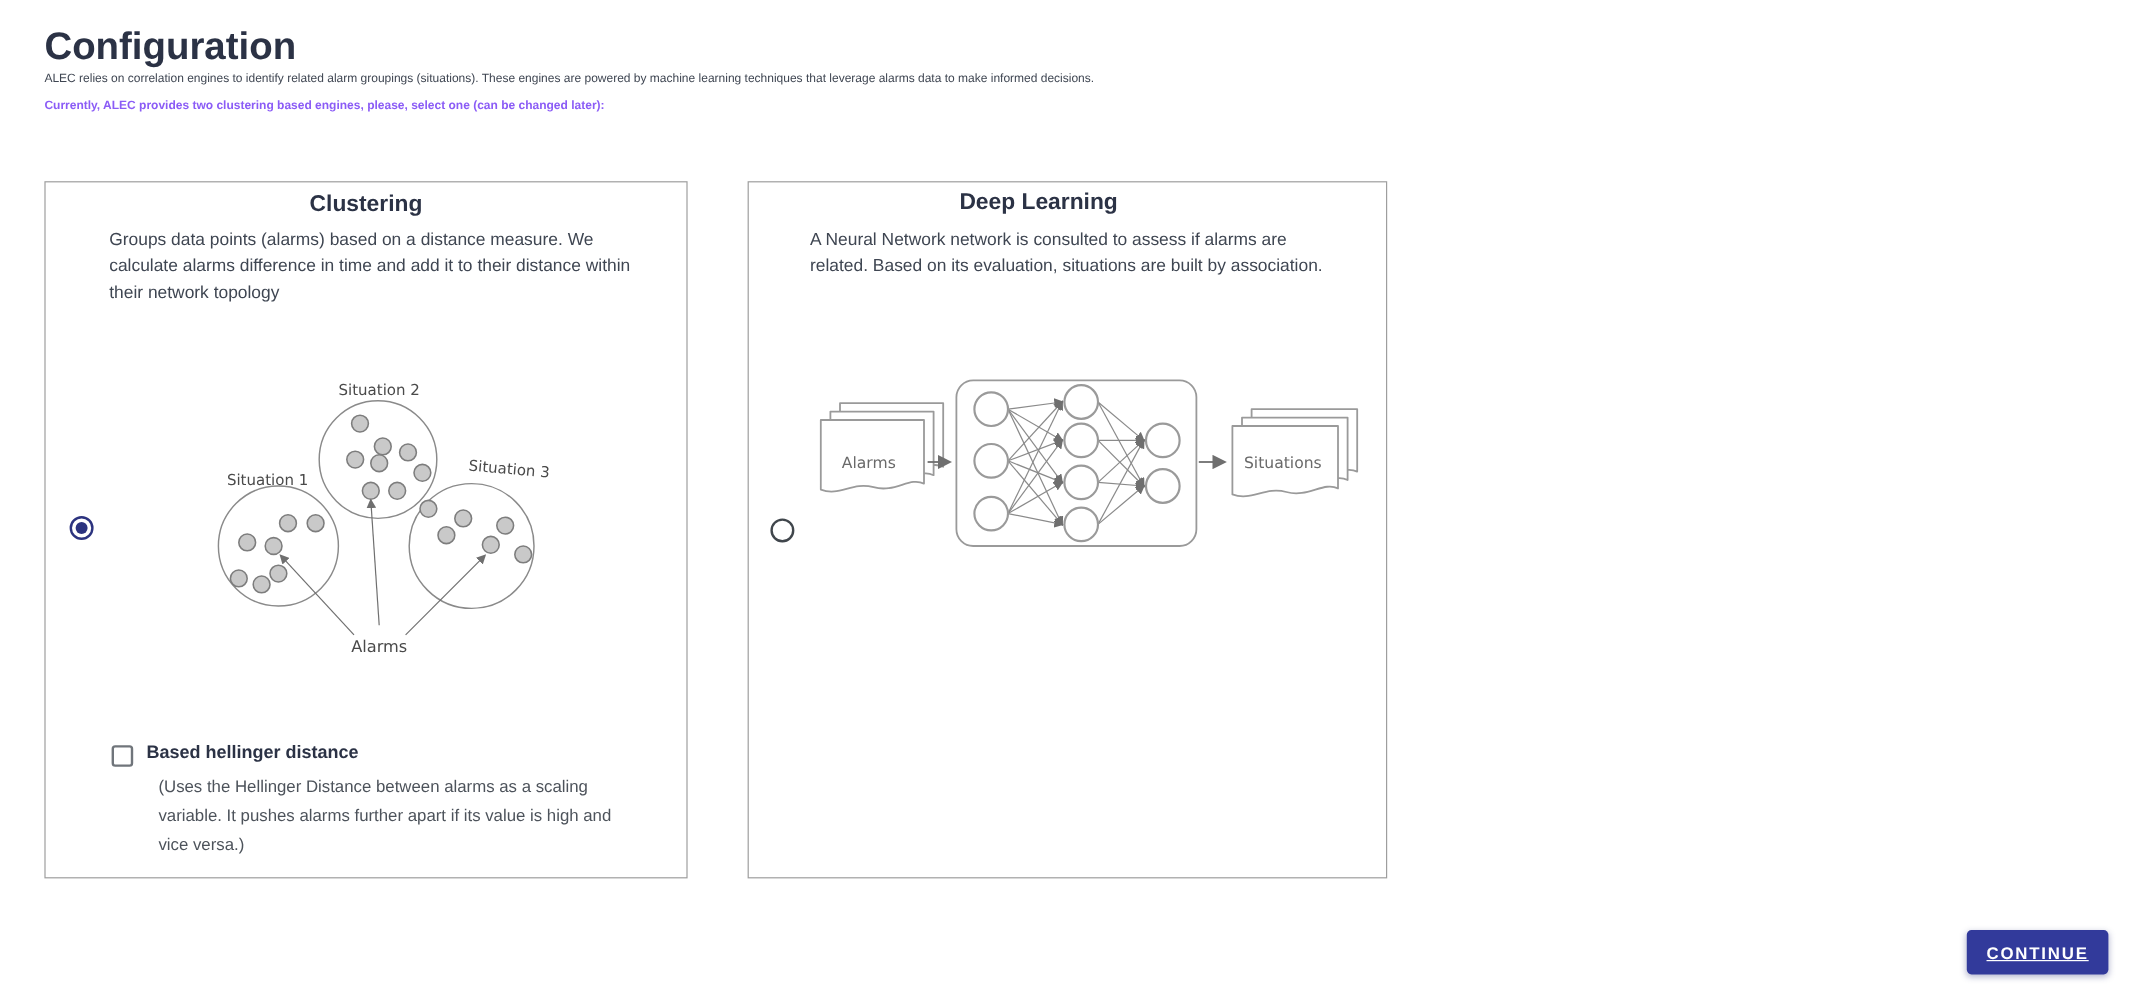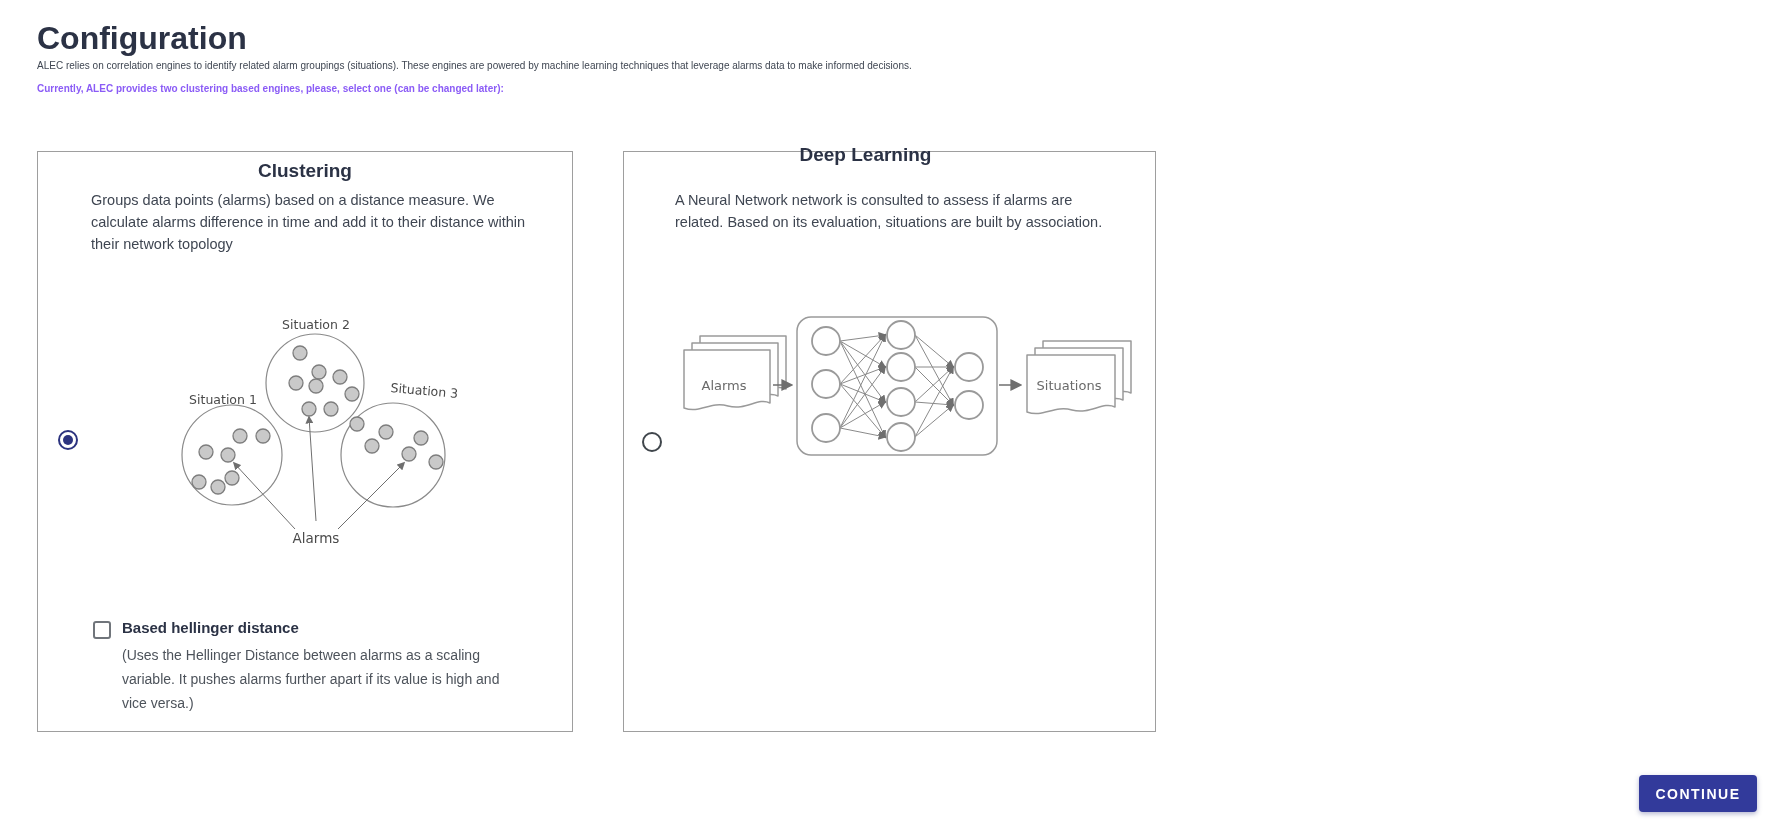--- a/index.html
+++ b/index.html
@@ -16,21 +16,21 @@
   .intro .prompt{font-weight:700;color:#8b5cf6;}
   .card{border:1px solid #9e9e9e;background:#ffffff;}
   .card-title{font-size:19px;font-weight:600;color:#2b3245;text-align:center;}
   .card-desc{font-size:14.5px;line-height:22px;color:#3f4652;}
   .radio{width:20px;height:20px;border-radius:50%;background:#fff;cursor:pointer;}
   .radio.sel{border:2.5px solid #2c337f;display:flex;align-items:center;justify-content:center;}
   .radio.sel .dot{width:10px;height:10px;border-radius:50%;background:#2c337f;}
   .radio.unsel{border:2px solid #40464c;}
   .checkbox{width:18px;height:18px;border:2px solid #70757b;border-radius:3px;background:#fff;cursor:pointer;}
   .chk-label{font-size:15px;font-weight:700;color:#2b3245;}
-  .chk-desc{font-size:14px;line-height:24px;color:#4d535b;}
+  .chk-desc{font-size:14px;line-height:24px;color:#4d535b;margin-left:10px;}
   .btn{
     display:flex;align-items:center;justify-content:center;
     background:#323a9b;color:#ffffff;border:none;border-radius:4px;
     font-family:"Liberation Sans","DejaVu Sans",sans-serif;
     font-size:14px;font-weight:700;letter-spacing:1.5px;cursor:pointer;
     box-shadow:0 2px 5px rgba(40,45,120,0.35);
   }
   svg text{font-family:"DejaVu Sans",sans-serif;}
 </style>
 </head>
@@ -105,21 +105,21 @@
   </svg>
 
   <div class="abs checkbox" style="left:93px;top:621px;" role="checkbox" aria-checked="false"></div>
   <div class="abs chk-label" style="left:122px;top:619px;">Based hellinger distance</div>
   <div class="abs chk-desc" style="left:122px;top:643px;width:405px;">(Uses the Hellinger Distance between alarms as a scaling variable. It pushes alarms further apart if its value is high and vice versa.)</div>
 
   <div class="abs card" style="left:623px;top:151px;width:533px;height:581px;"></div>
 
   <div class="abs radio unsel" style="left:642px;top:432px;" role="radio" aria-checked="false"></div>
 
-  <div class="abs card-title" style="left:623px;top:144px;width:485px;">Deep Learning</div>
+  <div class="abs card-title" style="left:623px;top:158px;width:485px;">Deep Learning</div>
 
   <div class="abs card-desc" style="left:675px;top:189px;width:440px;">A Neural Network network is consulted to assess if alarms are related. Based on its evaluation, situations are built by association.</div>
 
   <svg class="abs" style="left:620px;top:300px;" width="540" height="175" viewBox="620 300 540 175">
     <defs>
       <marker id="arr2" viewBox="0 0 10 10" refX="8" refY="5" markerWidth="8" markerHeight="8" orient="auto-start-reverse">
         <path d="M0 0 L10 5 L0 10 z" fill="#6f6f6f"></path>
       </marker>
     </defs>
 
@@ -175,15 +175,15 @@
     <line x1="999" y1="385" x2="1020" y2="385" stroke="#6f6f6f" stroke-width="1.5" marker-end="url(#arr2)"></line>
 
     <g fill="#ffffff" stroke="#9a9a9a" stroke-width="1.5" stroke-linejoin="round">
       <path transform="translate(16,-14)" d="M1027 355 L1115 355 L1115 407 C1103 401 1090 415 1072 410 C1054 405 1043 418 1027 412 Z"></path>
       <path transform="translate(8,-7)" d="M1027 355 L1115 355 L1115 407 C1103 401 1090 415 1072 410 C1054 405 1043 418 1027 412 Z"></path>
       <path d="M1027 355 L1115 355 L1115 407 C1103 401 1090 415 1072 410 C1054 405 1043 418 1027 412 Z"></path>
     </g>
     <text x="1069" y="390" text-anchor="middle" font-size="13" fill="#6a6a6a">Situations</text>
   </svg>
 
-  <button class="abs btn" style="left:1639px;top:775px;width:118px;height:37px;">CONTINUE</button>
+  <button class="abs btn" style="left:1639px;top:775px;width:118px;height:37px;text-decoration:underline;">CONTINUE</button>
 
 </div>
 
 </body></html>

